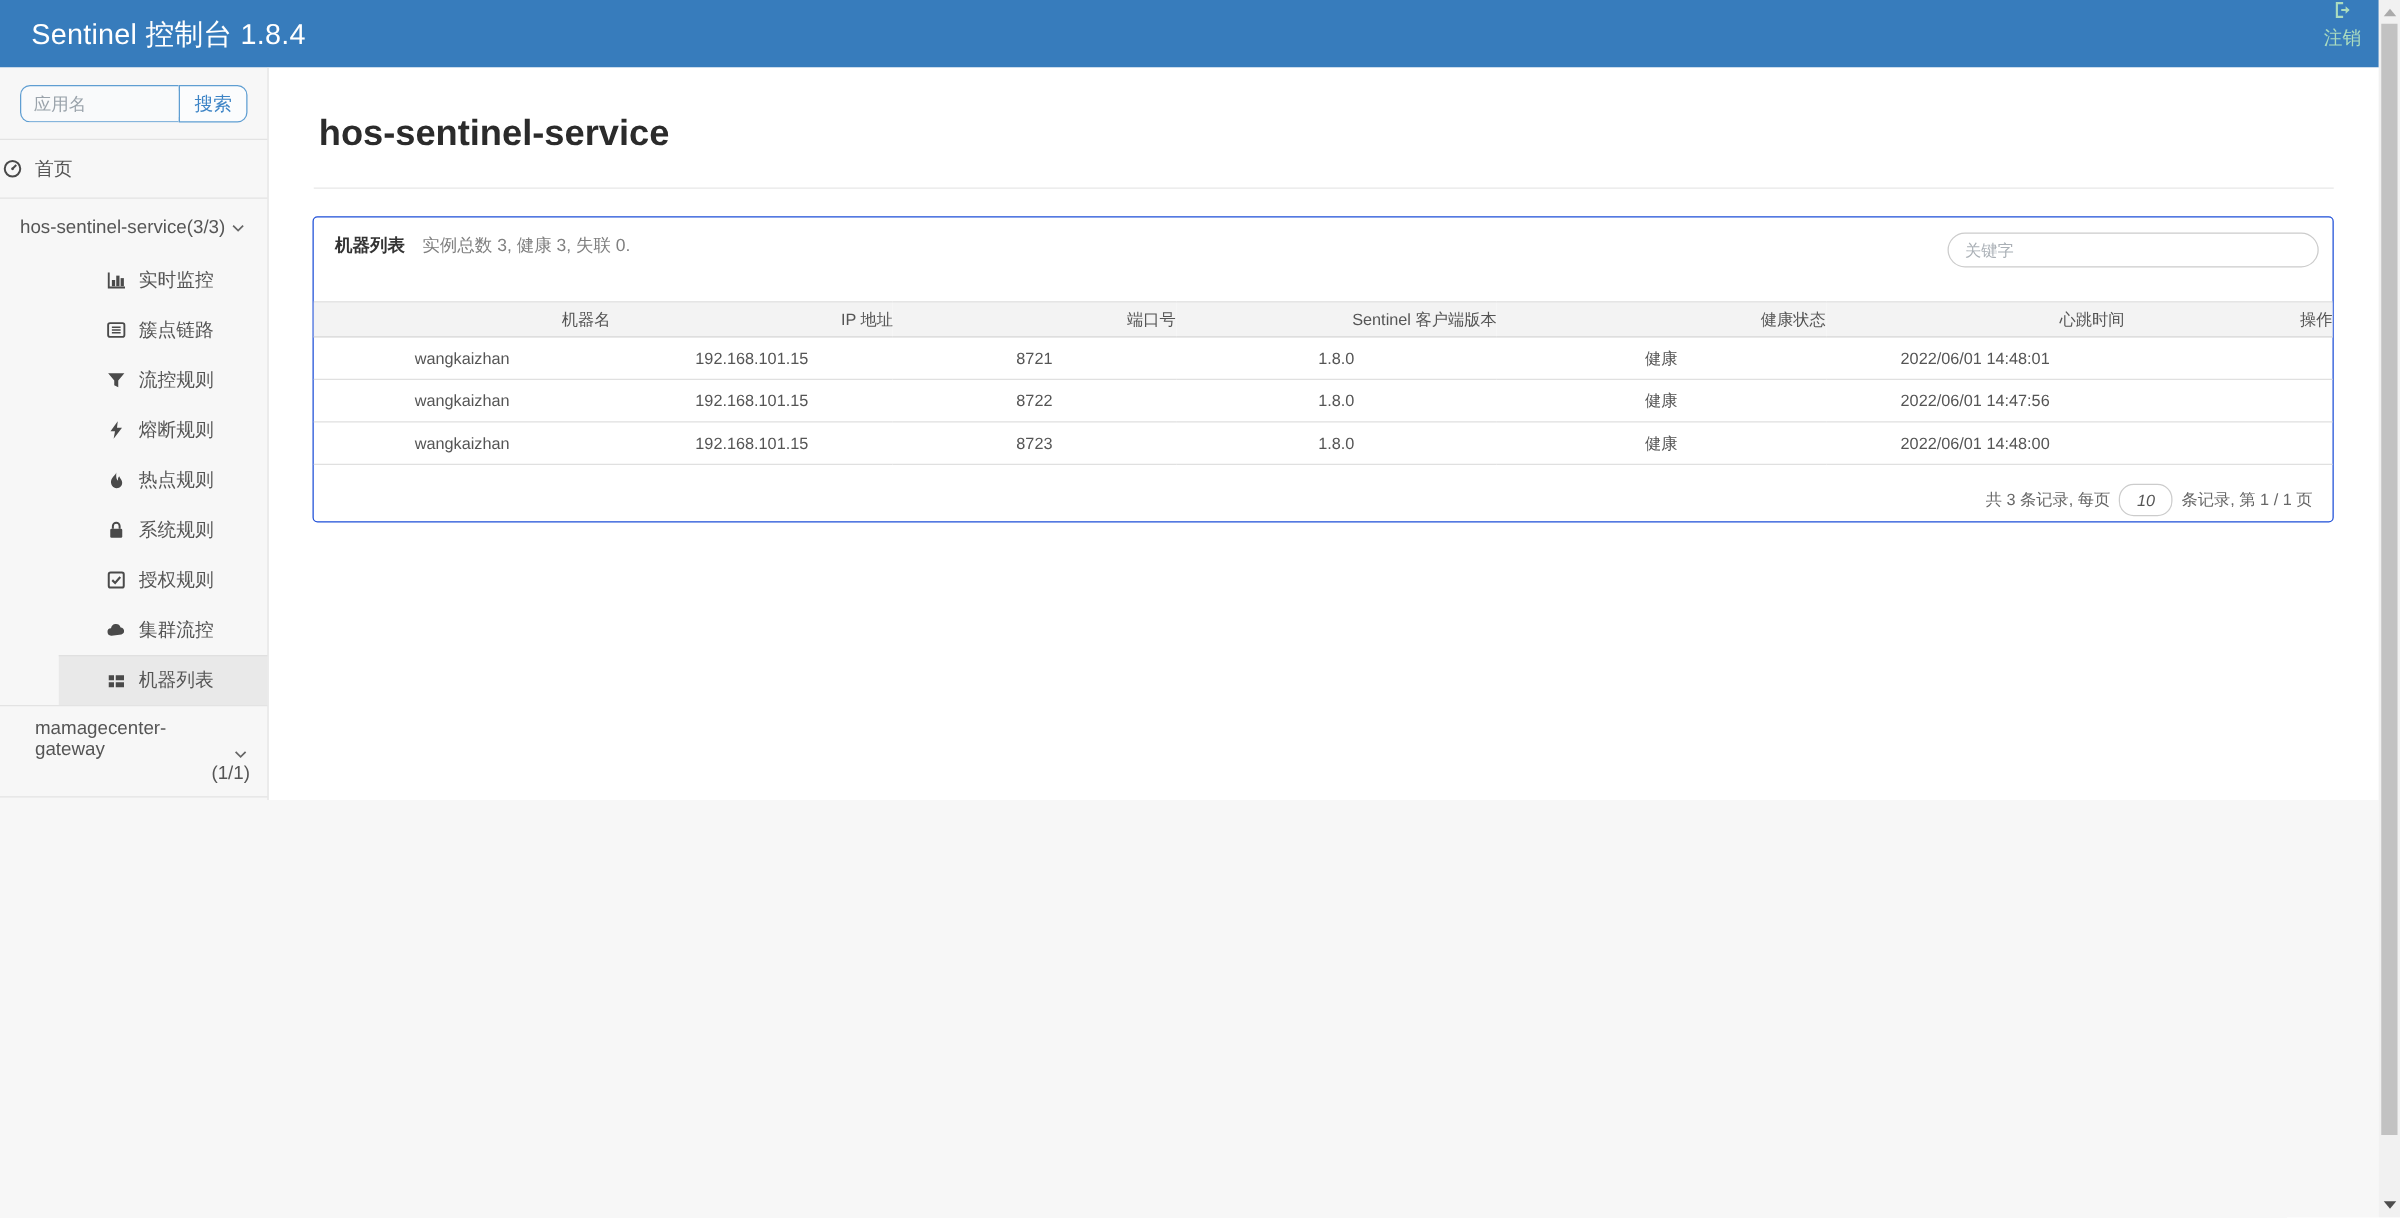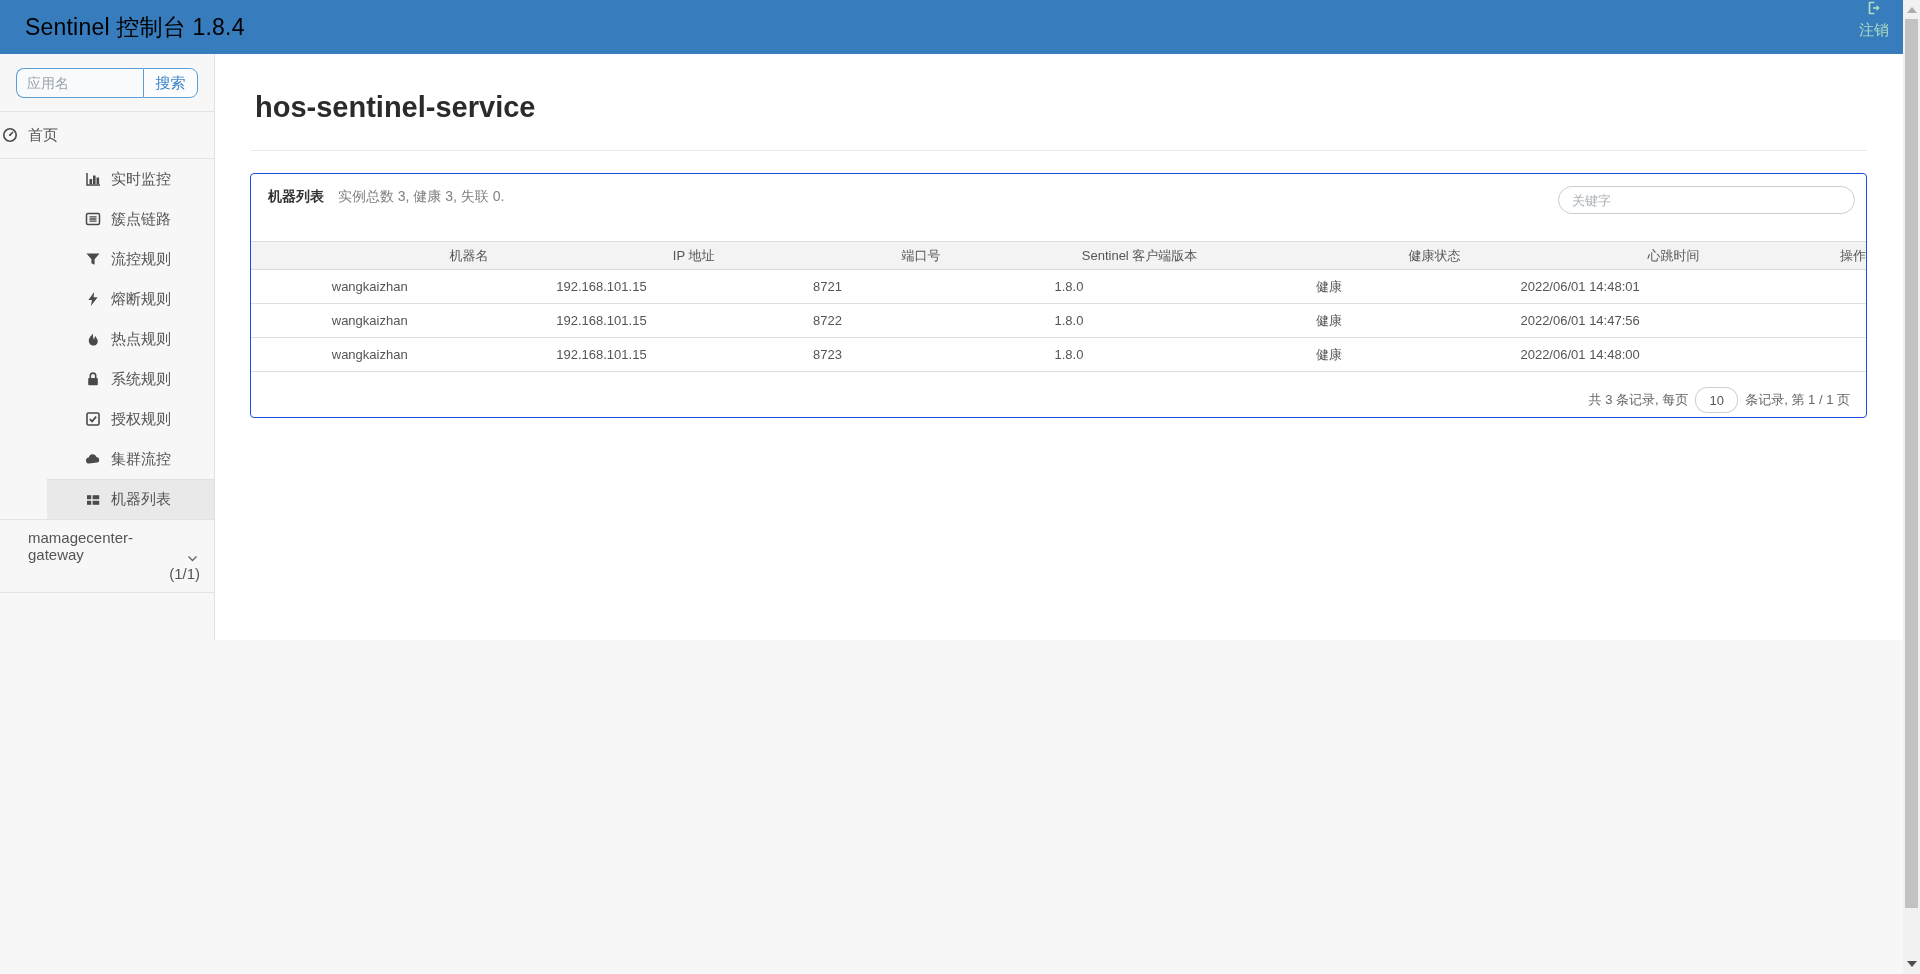--- a/index.html
+++ b/index.html
@@ -1,21 +1,21 @@
 <!DOCTYPE html>
 <html><head>
 <meta charset="utf-8">
 <style>
   * { margin:0; padding:0; box-sizing:border-box; }
   html,body { width:1920px; height:974px; overflow:hidden; }
   body { background:#f7f7f7; font-family:"Liberation Sans", sans-serif; position:relative; }
 
   
   .navbar { position:absolute; left:0; top:0; width:1903px; height:54px; background:#377CBC; }
-  .brand { position:absolute; left:25px; top:0; line-height:54px; color:#000000; font-size:23px; font-weight:500; letter-spacing:.2px; }
+  .brand { position:absolute; left:25px; top:0; line-height:54px; color:#ffffff; font-size:23px; font-weight:500; letter-spacing:.2px; }
   .logout { position:absolute; right:14px; top:0; height:54px; display:flex; align-items:center; gap:5px;
             color:#abdcbf; font-size:15px; cursor:pointer; background:none; border:none;flex-direction:column; }
   .logout svg { display:block; }
 
   
   .sidebar { position:absolute; left:0; top:54px; width:215px; height:586px; background:#f7f7f7; border-right:1px solid #e0e0e0; }
   .side-search { margin:14px 16px 0 16px; height:30px; display:flex;justify-content:center; }
   .side-search input { flex:1; width:108px; height:30px; border:1px solid #5f9ed2; border-right:none; border-radius:8px 0 0 8px;
                        padding:0 10px; font-size:14px; color:#555; background:#f9fafb; outline:none; font-family:inherit; }
   .side-search input::placeholder { color:#9aa3ab; }
@@ -48,21 +48,21 @@
               padding:0 13px; font-size:13px; color:#555; outline:none; font-family:inherit; }
   .kw-input::placeholder { color:#aab0b6; }
 
   table { position:absolute; left:0; top:67px; width:100%; border-collapse:collapse; table-layout:fixed; }
   thead th { height:28px; background:#f3f3f3; border-top:1px solid #ddd; border-bottom:1px solid #d8d8d8;
              font-weight:normal; font-size:13px; color:#555; text-align:right; }
   tbody td { height:34px; border-bottom:1px solid #e0e0e0; font-size:13px; color:#555; text-align:center; }
 
   .pager { position:absolute; right:16px; top:212px; height:28px; display:flex; align-items:center; font-size:13px; color:#666; }
   .pager input { width:43px; height:26px; margin:16px 7px; border:1px solid #ccc; border-radius:12px; text-align:center;
-                 font-size:13px; color:#555; outline:none; font-family:inherit; }
+                 font-size:13px; color:#555; outline:none; font-family:inherit;font-style:italic; }
 
   
   .vscroll { position:absolute; right:0; top:0; width:17px; height:974px; background:#f1f1f1; }
   .vscroll .thumb { position:absolute; left:2px; top:19px; width:13px; height:889px; background:#c2c2c2; }
   .arrow-up { position:absolute; left:4px; top:7px; width:0; height:0; border-left:5px solid transparent; border-right:5px solid transparent; border-bottom:6px solid #ababab; }
   .arrow-down { position:absolute; left:4px; bottom:7px; width:0; height:0; border-left:5px solid transparent; border-right:5px solid transparent; border-top:6px solid #4d4d4d; }
 </style>
 </head>
 <body>
 
@@ -91,20 +91,28 @@
     <span class="icon">
       <svg width="16" height="16" viewBox="0 0 16 16">
           <circle cx="8" cy="8" r="6.2" fill="none" stroke="currentColor" stroke-width="1.6"></circle>
           <path d="M8 8 L11 5" stroke="currentColor" stroke-width="1.6"></path>
           <circle cx="8" cy="8" r="1.1" fill="currentColor"></circle>
         </svg>
     </span>
     <span>首页</span>
   </div>
 
+  <div class="side-group">
+    <span>hos-sentinel-service(3/3)</span>
+    <span class="chev icon">
+      <svg width="11" height="8" viewBox="0 0 11 8">
+          <path d="M1.5 1.5 L5.5 5.5 L9.5 1.5" fill="none" stroke="#666" stroke-width="1.4"></path>
+        </svg>
+    </span>
+  </div>
 
   <nav class="side-menu">
     <div class="item">
       <span class="icon">
         <svg width="16" height="16" viewBox="0 0 16 16">
             <path d="M2 2 V14 H15" fill="none" stroke="currentColor" stroke-width="1.5"></path>
             <rect x="4.5" y="8" width="2.6" height="5" fill="currentColor"></rect>
             <rect x="8" y="4.5" width="2.6" height="8.5" fill="currentColor"></rect>
             <rect x="11.5" y="6.5" width="2.6" height="6.5" fill="currentColor"></rect>
           </svg>

